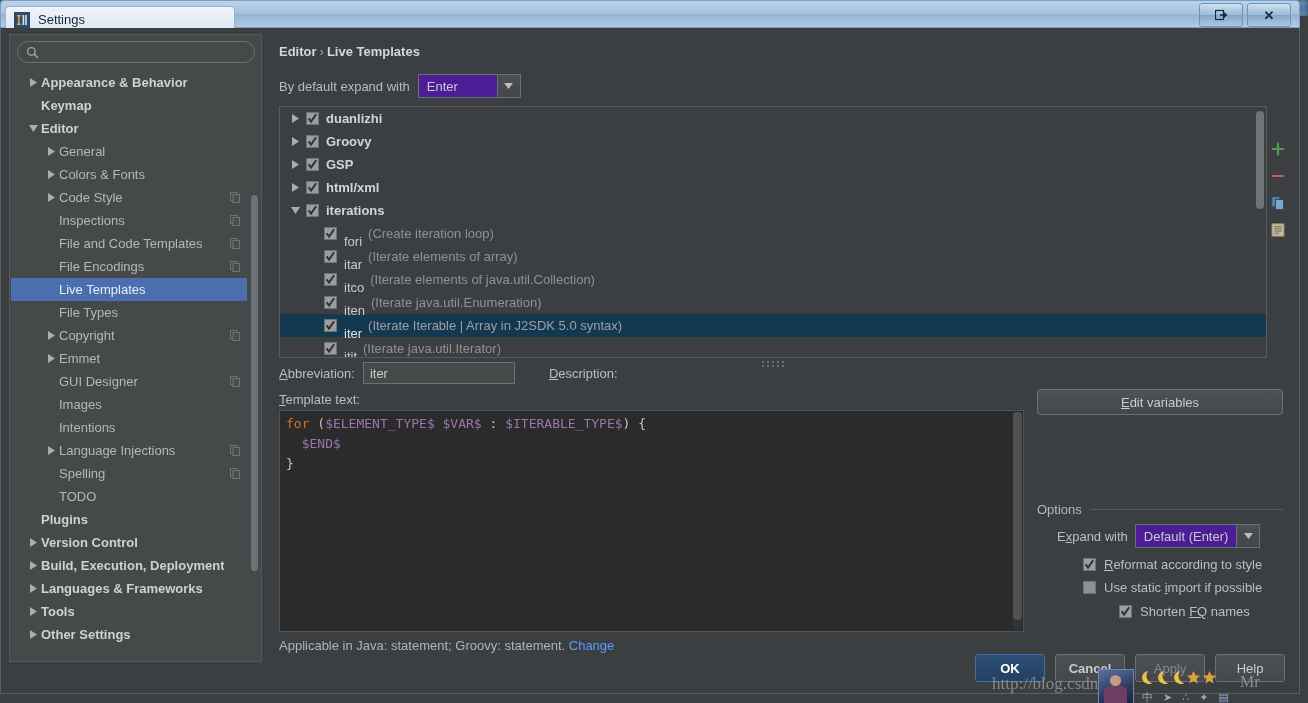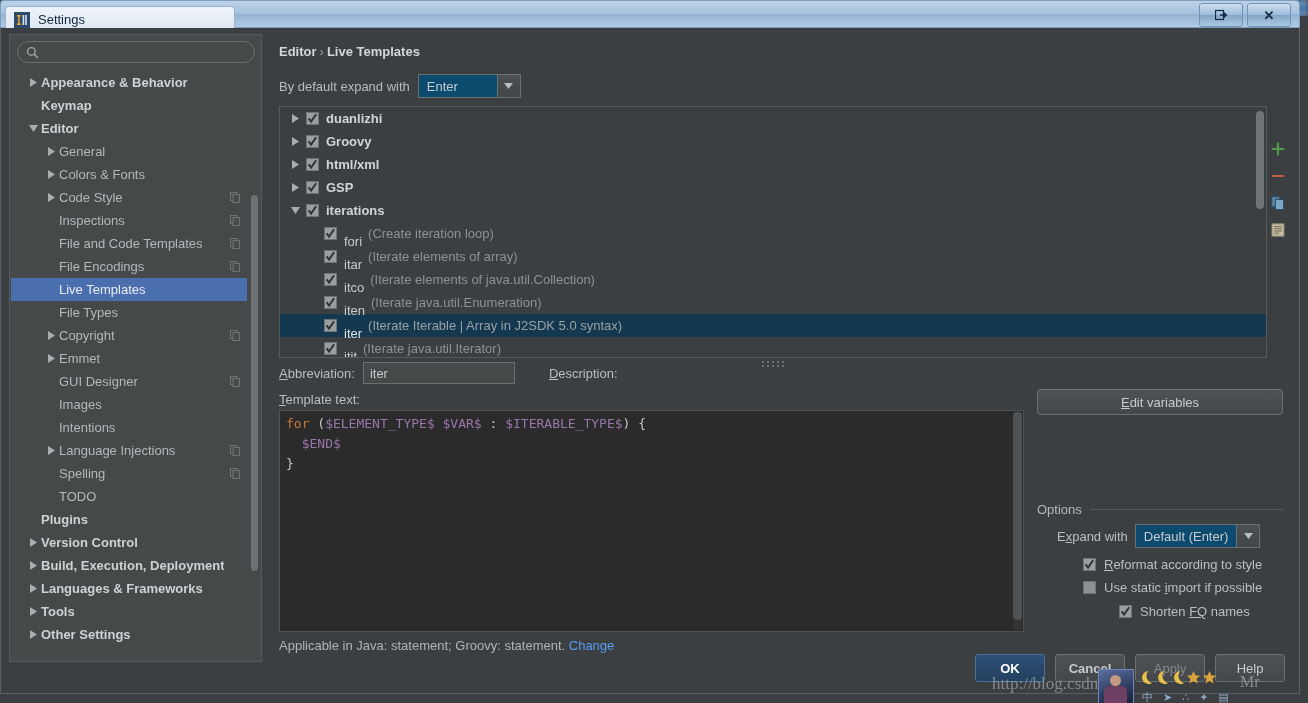--- a/index.html
+++ b/index.html
@@ -66,21 +66,21 @@
   #sidebar-scrollbar{position:absolute;right:3px;top:38px;width:7px;height:580px;}
   #sidebar-thumb{position:absolute;left:0;top:122px;width:7px;height:376px;background:#6c7174;border-radius:4px;cursor:pointer;}
 
   
   #right-panel{position:absolute;left:270px;top:6px;width:1022px;height:628px;}
   #breadcrumb{position:absolute;left:8px;top:10px;font-size:13px;font-weight:bold;color:#d4d7d9;}
   #breadcrumb .sep{color:#9a9ea1;font-weight:normal;padding:0 3px;}
 
   #expand-row{position:absolute;left:8px;top:40px;display:flex;align-items:center;}
   #expand-label{font-size:13px;color:#b8bcbe;margin-right:8px;}
-  .combo{display:flex;height:24px;border:1px solid #6b7073;background:#0c4a6e;box-sizing:border-box;cursor:pointer;}
+  .combo{display:flex;height:24px;border:1px solid #6b7073;background:#4c1d95;box-sizing:border-box;cursor:pointer;}
   .combo-value{min-width:62px;padding:0 8px;display:flex;align-items:center;font-size:13px;color:#c8ccce;}
   .combo-arrow{width:22px;border-left:1px solid #6b7073;display:flex;align-items:center;justify-content:center;
     background:linear-gradient(180deg,#4c5052 0%,#424648 100%);}
 
   
   #tmpl-box{position:absolute;left:8px;top:72px;width:988px;height:252px;
     background:#3c3f41;border:1px solid #555a5c;box-sizing:border-box;overflow:hidden;}
   #tmpl-list{position:absolute;left:0;top:0;width:988px;}
   .t-row{height:23px;display:flex;align-items:center;white-space:nowrap;cursor:pointer;font-size:13px;padding-left:4px;}
   .t-row.group{font-weight:bold;color:#d2d5d7;}
@@ -467,33 +467,33 @@
             <div class="t-row group">
               <span class="t-arrow">
                 <svg width="7" height="9" viewBox="0 0 7 9">
                   <path d="M0 0l7 4.5L0 9z" fill="#a9adb0"></path>
                 </svg>
               </span>
               <svg class="cbx" viewBox="0 0 13 13">
                 <rect x="0.5" y="0.5" width="12" height="12" fill="#9a9ea1" stroke="#6e7376"></rect>
                 <path d="M2.6 6.4l2.5 3.2 5-7.4" fill="none" stroke="#303335" stroke-width="2"></path>
               </svg>
-              <span>html/xml</span>
+              <span>GSP</span>
             </div>
             <div class="t-row group">
               <span class="t-arrow">
                 <svg width="7" height="9" viewBox="0 0 7 9">
                   <path d="M0 0l7 4.5L0 9z" fill="#a9adb0"></path>
                 </svg>
               </span>
               <svg class="cbx" viewBox="0 0 13 13">
                 <rect x="0.5" y="0.5" width="12" height="12" fill="#9a9ea1" stroke="#6e7376"></rect>
                 <path d="M2.6 6.4l2.5 3.2 5-7.4" fill="none" stroke="#303335" stroke-width="2"></path>
               </svg>
-              <span>GSP</span>
+              <span>html/xml</span>
             </div>
             <div class="t-row group">
               <span class="t-arrow">
                 <svg width="9" height="7" viewBox="0 0 9 7">
                   <path d="M0 0h9L4.5 7z" fill="#a9adb0"></path>
                 </svg>
               </span>
               <svg class="cbx" viewBox="0 0 13 13">
                 <rect x="0.5" y="0.5" width="12" height="12" fill="#9a9ea1" stroke="#6e7376"></rect>
                 <path d="M2.6 6.4l2.5 3.2 5-7.4" fill="none" stroke="#303335" stroke-width="2"></path>

